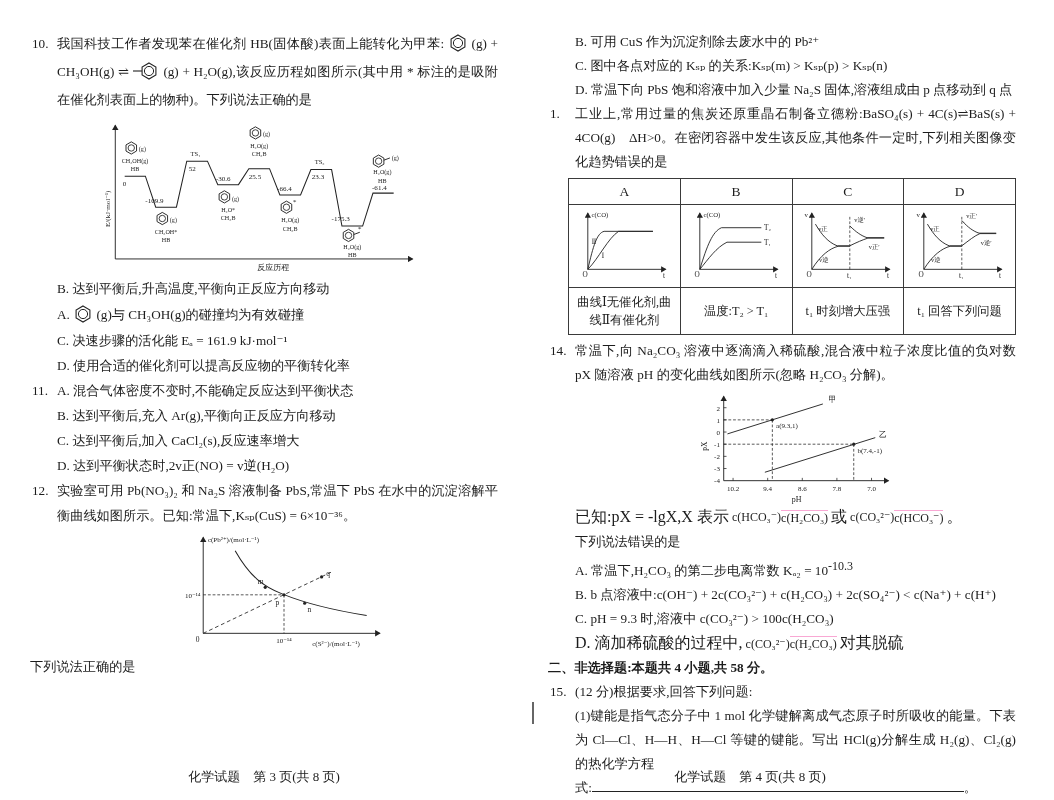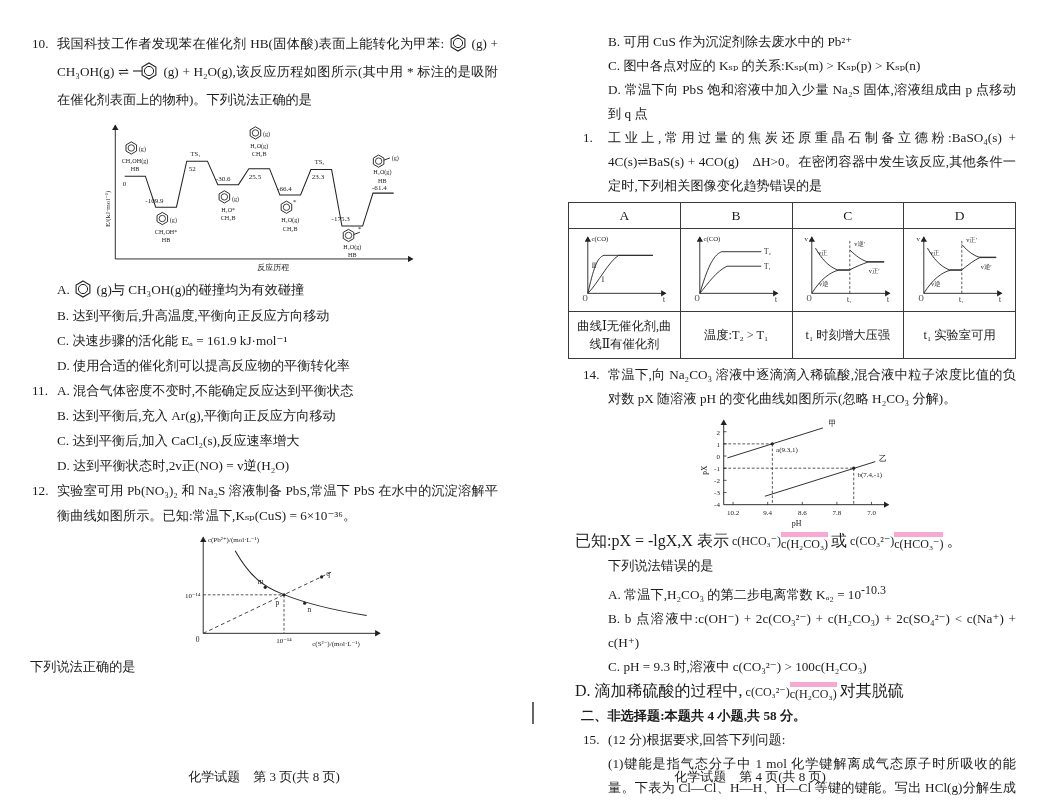--- a/index.html
+++ b/index.html
@@ -2,36 +2,36 @@
 <html><head>
 <meta charset="utf-8">
 <style>
   html,body{margin:0;padding:0;background:#e8e8e8;}
   .sheet{position:relative;width:1054px;height:800px;background:#ffffff;overflow:hidden;
          font-family:"Liberation Serif","DejaVu Serif",serif;color:#1c1c1c;}
   .page{position:absolute;top:0;width:468px;}
   .page3{left:30px;}
   .page4{left:548px;}
   .para{margin:0;font-size:13.2px;line-height:25px;text-align:justify;}
-  .p4 .para{line-height:24px;margin-left:33px;}
+  .p4 .para{line-height:24px;}
   .q{position:relative;padding-left:27px;}
   .q .num{position:absolute;left:2px;top:0;}
   .opt{padding-left:27px;}
   .stem{padding-left:27px;}
   .flat{padding-left:0;}
   .bold{font-weight:600;}
   .inl{vertical-align:-4px;}
   .eq{letter-spacing:-1px;}
   svg text{font-family:"Liberation Serif","DejaVu Serif",serif;fill:#1c1c1c;}
   .ediag{display:block;margin:2px 0 2px 72px;}
   .g12{display:block;margin:2px 0 0 138px;}
   .g14{display:block;margin:2px 0 2px 118px;}
   .frac{display:inline-flex;flex-direction:row;align-items:center;vertical-align:middle;
         font-size:12px;line-height:1.2;margin:0 3px;}
-  .frac .den{border-top:5px solid #f9a8d4;}
+  .frac .den{border-top:1px solid #f9a8d4;}
   .fracline{display:flex;align-items:center;padding-left:27px;margin:2px 0;}
   .tbl{border-collapse:collapse;margin:4px 0 4px 20px;}
   .tbl td{border:1px solid #3a3a3a;text-align:center;vertical-align:middle;}
   .tbl .hd{height:23px;font-size:13.5px;width:111px;}
   .tbl .gph{height:80px;}
   .tbl .cap{font-size:12.3px;line-height:18px;padding:3px 6px;height:40px;}
   .footer{position:absolute;bottom:14px;width:100%;text-align:center;font-size:13px;}
   .blank{display:inline-block;width:372px;border-bottom:1px solid #222;height:13px;}
   .fold{position:absolute;left:532px;top:702px;width:1.5px;height:22px;background:#666;}
   sup{font-size:12px;}
@@ -131,28 +131,28 @@
       <text font-size="6.5" x="266" y="141" text-anchor="middle">H₂O(g)</text>
       <text font-size="6.5" x="266" y="150" text-anchor="middle">HB</text>
 
       <text font-size="7.5" x="287" y="79">-61.4</text>
       <use href="#tol6" transform="translate(294,48)"></use>
       <text font-size="6.5" x="308" y="47">(g)</text>
       <text font-size="6.5" x="298" y="62" text-anchor="middle">H₂O(g)</text>
       <text font-size="6.5" x="298" y="71" text-anchor="middle">HB</text>
     </svg>
 
+    <div class="para opt">B. 达到平衡后,升高温度,平衡向正反应方向移动</div>
     <div class="para opt" style="line-height:27px;">
       <span>A.</span>
       <svg class="inl" width="20" height="18" viewBox="-10 -9 20 18">
           <use href="#bz9"></use>
         </svg>
       <span>(g)与 CH₃OH(g)的碰撞均为有效碰撞</span>
     </div>
-    <div class="para opt">B. 达到平衡后,升高温度,平衡向正反应方向移动</div>
     <div class="para opt">C. 决速步骤的活化能 Eₐ = 161.9 kJ·mol⁻¹</div>
     <div class="para opt">D. 使用合适的催化剂可以提高反应物的平衡转化率</div>
 
     <div class="para q">
       <span class="num">11.</span>
     </div>
     <div class="para opt">A. 混合气体密度不变时,不能确定反应达到平衡状态</div>
     <div class="para opt">B. 达到平衡后,充入 Ar(g),平衡向正反应方向移动</div>
     <div class="para opt">C. 达到平衡后,加入 CaCl₂(s),反应速率增大</div>
     <div class="para opt">D. 达到平衡状态时,2v正(NO) = v逆(H₂O)</div>
@@ -273,21 +273,21 @@
             <text font-size="8" x="10" y="79">O</text>
             <text font-size="8" x="55" y="80">t₁</text>
             <text font-size="8" x="99" y="80">t</text>
           </svg>
         </td>
       </tr>
       <tr>
         <td class="cap">曲线Ⅰ无催化剂,曲线Ⅱ有催化剂</td>
         <td class="cap">温度:T₂ &gt; T₁</td>
         <td class="cap">t₁ 时刻增大压强</td>
-        <td class="cap">t₁ 实验室可用</td>
+        <td class="cap">t₁ 回答下列问题</td>
       </tr>
     </tbody>
       </table>
 
     <div class="para q">
       <span class="num">14.</span>
       <span>常温下,向 Na₂CO₃ 溶液中逐滴滴入稀硫酸,混合液中粒子浓度比值的负对数 pX 随溶液 pH 的变化曲线如图所示(忽略 H₂CO₃ 分解)。</span>
     </div>
 
     <svg class="g14" width="252" height="116" viewBox="0 0 250 124">

